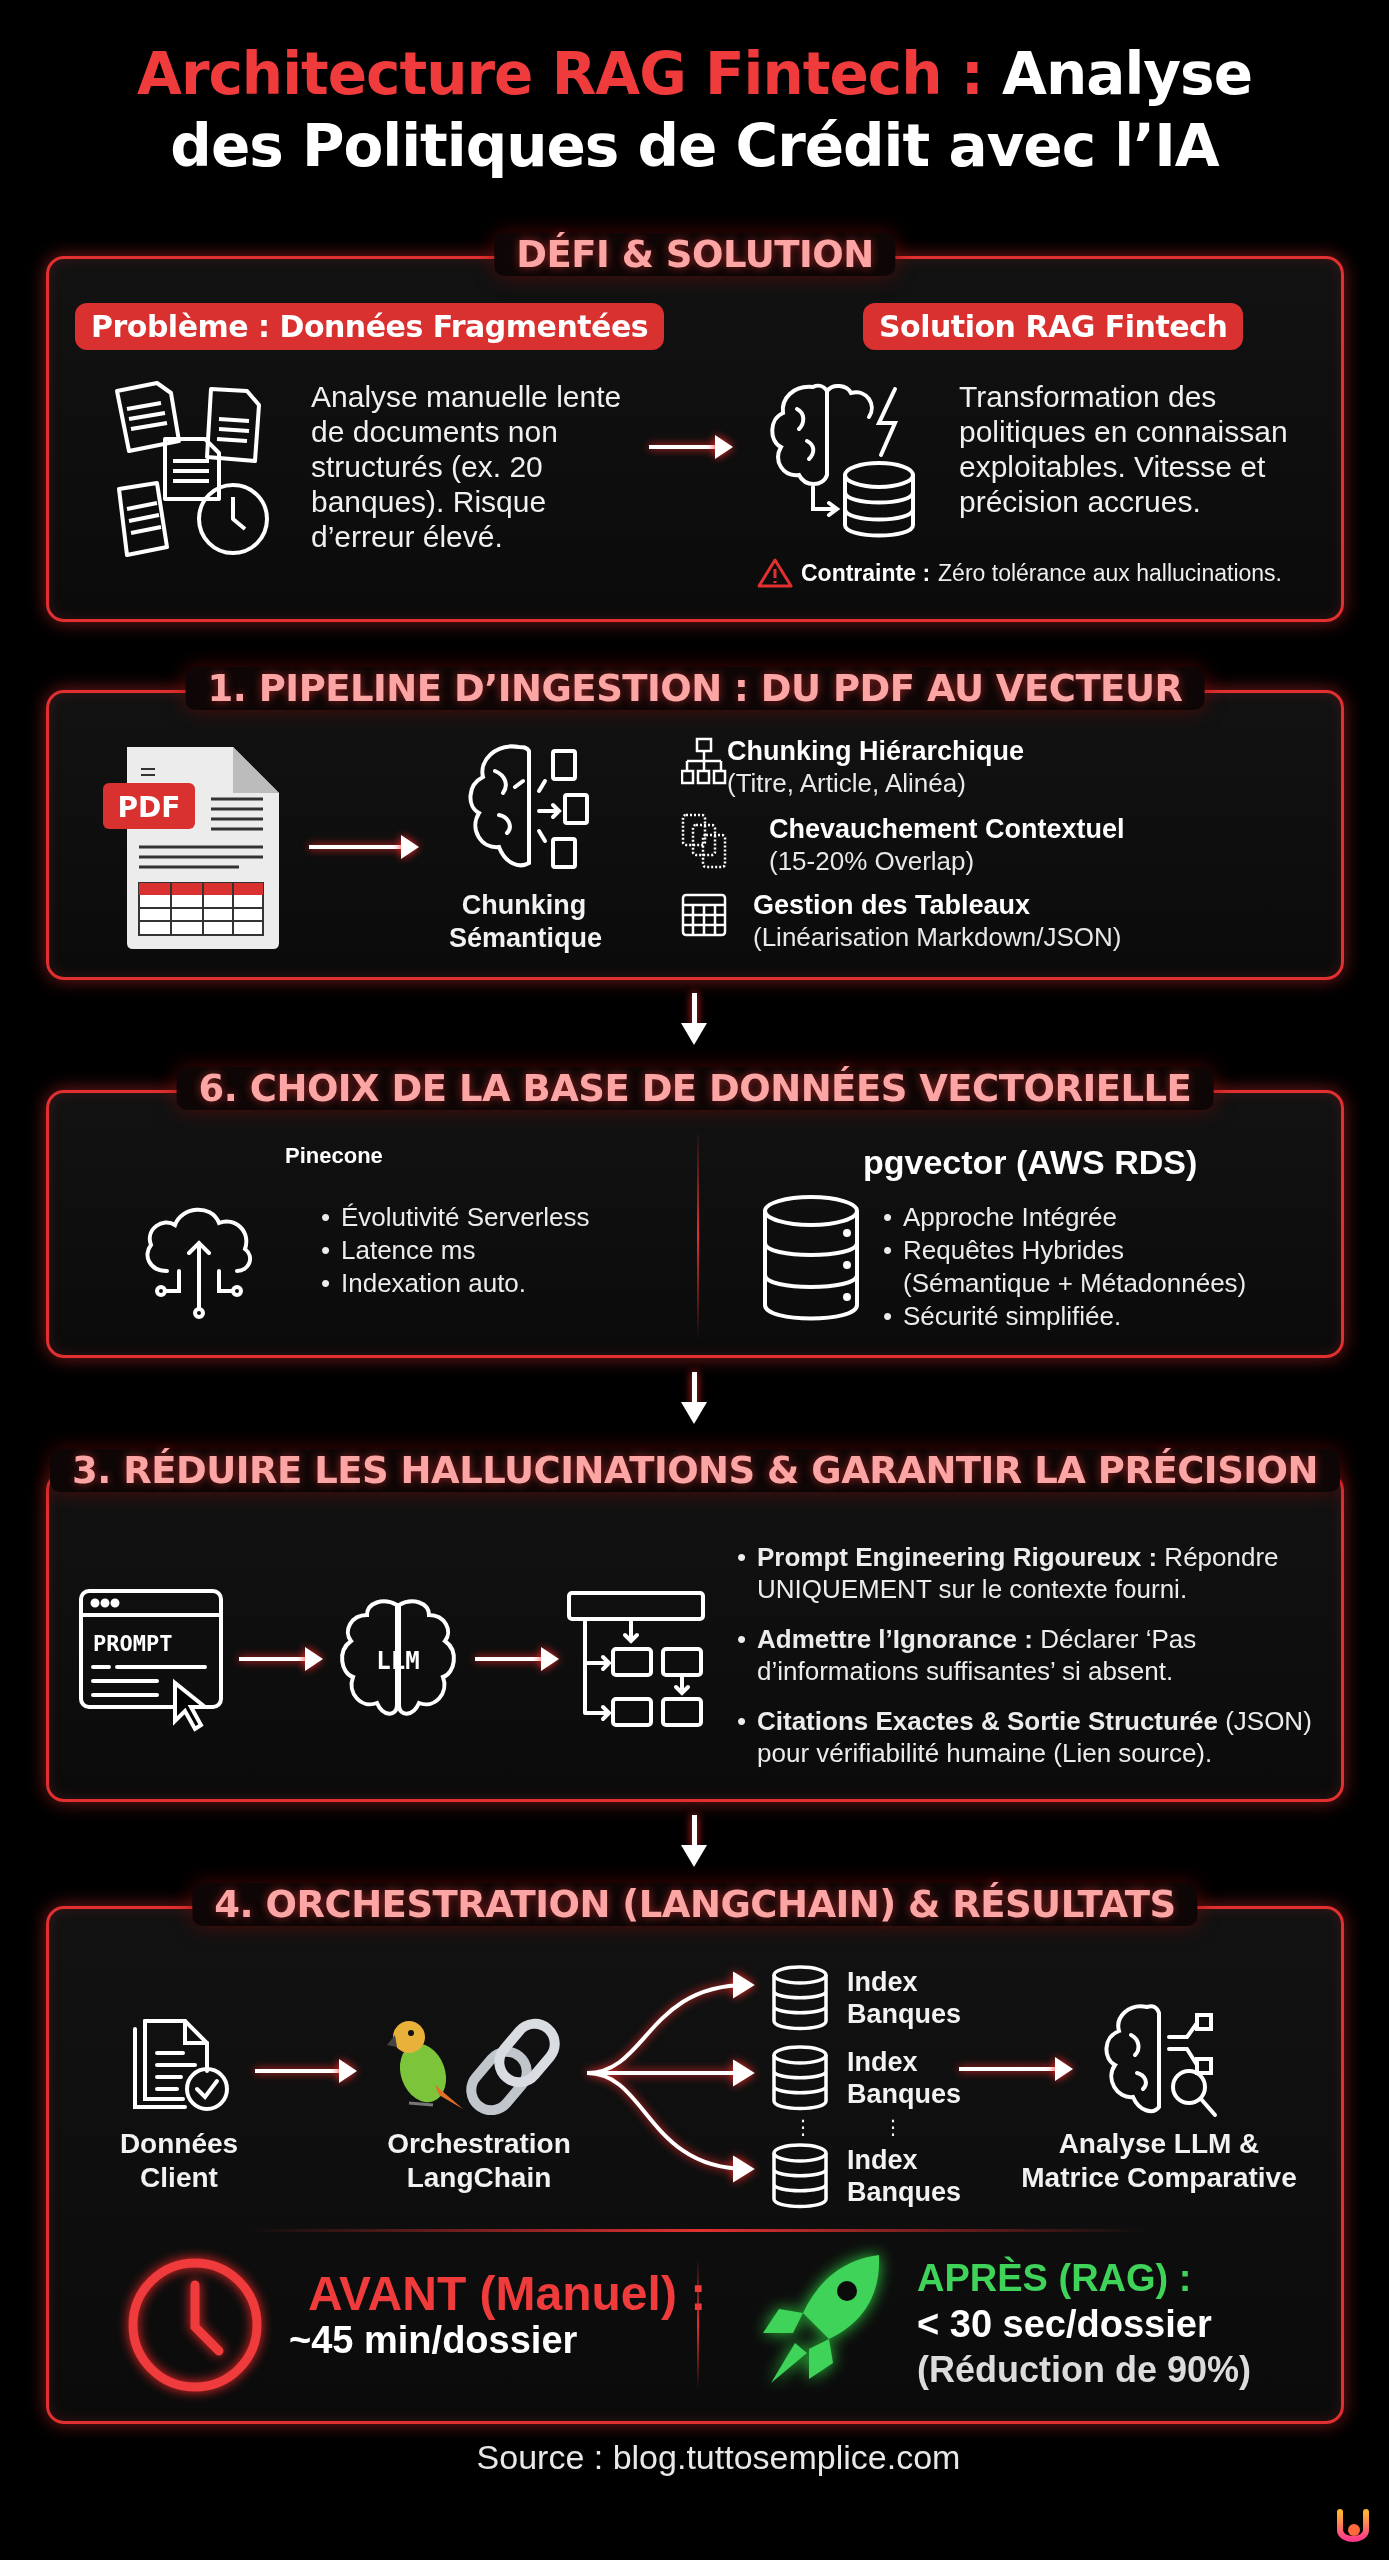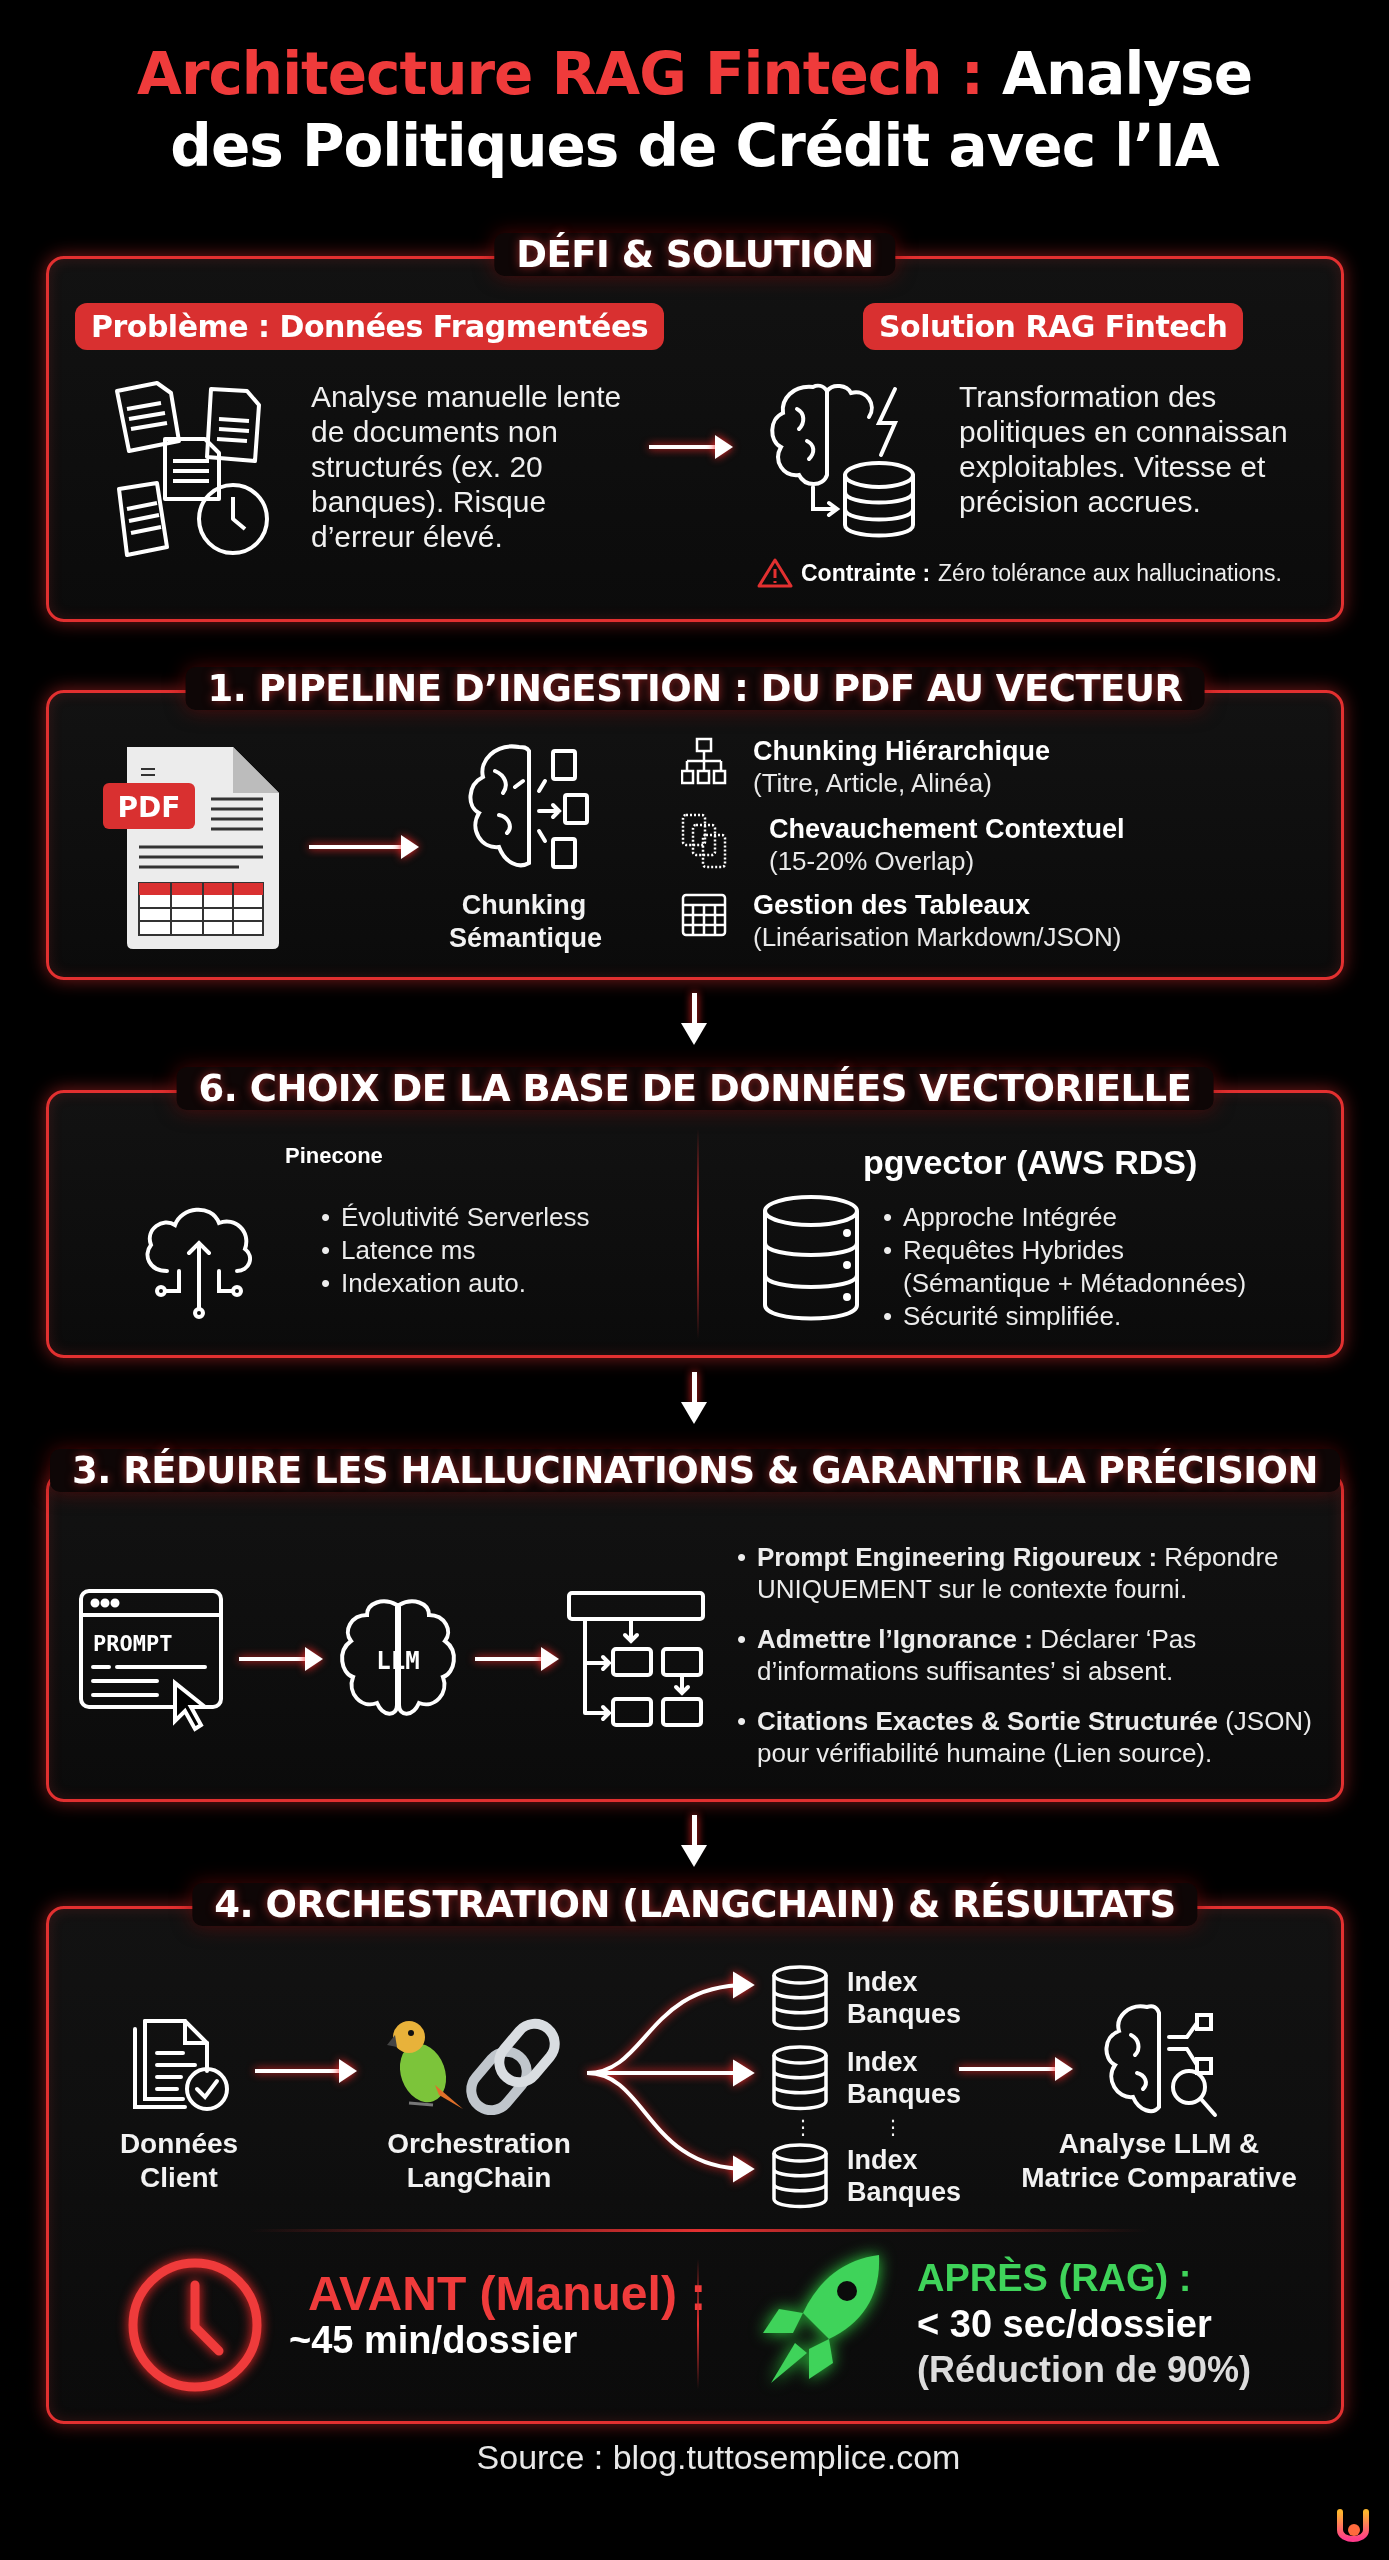--- a/index.html
+++ b/index.html
@@ -18,21 +18,21 @@
 
   .panel {
     position: absolute; left: 46px; width: 1298px;
     border: 3px solid #e23030; border-radius: 18px;
     background: linear-gradient(180deg, #121212 0%, #0b0b0b 100%);
     box-shadow: 0 0 18px rgba(226,48,48,0.55), inset 0 0 14px rgba(226,48,48,0.18);
   }
   .panel-title {
     position: absolute; top: -26px; left: 50%; transform: translateX(-50%);
     background: #0e0606; padding: 0 22px; white-space: nowrap;
-    font-family: "DejaVu Sans", sans-serif; font-weight: bold; font-size: 37px; color: #ffffff;
+    font-family: "DejaVu Sans", sans-serif; font-weight: bold; font-size: 37px; color: #fca5a5;
     letter-spacing: -0.5px; border-radius: 10px;
     text-shadow: 0 0 10px rgba(255,60,60,0.55);
     box-shadow: 0 0 20px rgba(120,10,10,0.6);
   }
   .abs { position: absolute; }
   .badge {
     position: absolute; background: #d93030; color: #fff; border-radius: 12px;
     font-family: "DejaVu Sans", sans-serif; font-weight: bold; font-size: 30px;
     padding: 6px 16px; white-space: nowrap; letter-spacing: -0.5px;
   }
@@ -147,21 +147,21 @@
         <rect x="116" y="54" width="22" height="28" rx="2"></rect>
         <rect x="104" y="98" width="22" height="28" rx="2"></rect>
       <path d="M90 70 L110 70 M104 64 L110 70 L104 76 M90 50 L96 40 M90 90 L96 100"></path>
     </svg>
   </div>
   <div class="abs center bold" style="left:400px;top:196px;width:150px;font-size:27px;line-height:33px;">
     <div>Chunking</div>
     <div>Sémantique</div>
   </div>
 
-  <div class="abs" style="left:632px;top:42px;display:flex;gap:26px;">
+  <div class="abs" style="left:632px;top:42px;display:flex;">
     <span>
       <svg width="46" height="54" viewBox="0 0 46 54" fill="none" stroke="#fff" stroke-width="2.5">
           <rect x="16" y="4" width="14" height="12"></rect>
           <path d="M23 16 L23 26 M6 26 L40 26 M6 26 L6 36 M23 26 L23 36 M40 26 L40 36"></path>
           <rect x="1" y="36" width="11" height="12"></rect>
           <rect x="17" y="36" width="11" height="12"></rect>
           <rect x="33" y="36" width="11" height="12"></rect>
         </svg>
     </span>
     <div>

